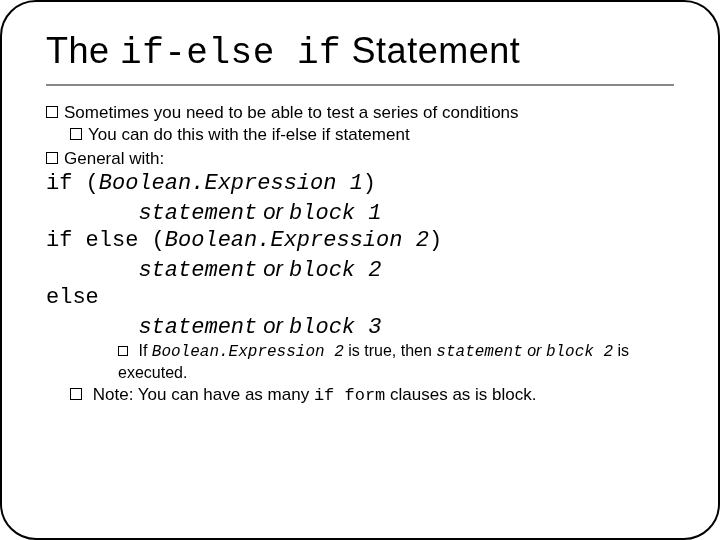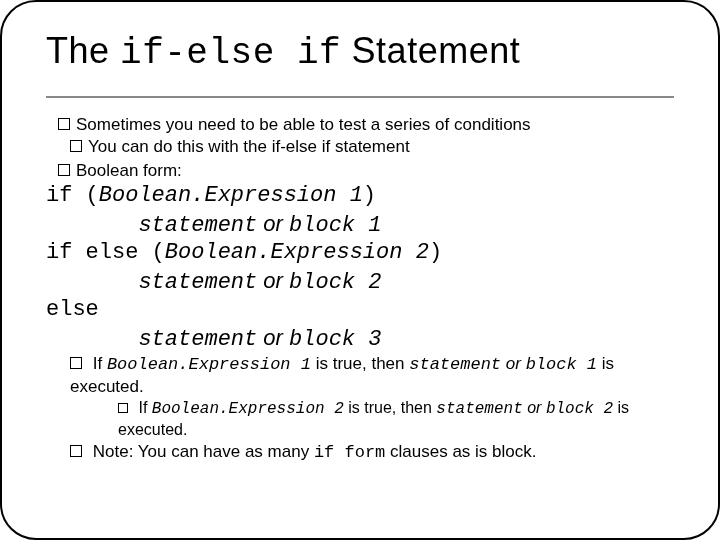--- a/index.html
+++ b/index.html
@@ -10,26 +10,26 @@
     height: 540px;
     padding: 28px 44px 30px 44px;
     border: 2px solid #000;
     border-radius: 36px;
   }
   .title {
     font-size: 36px;
     font-weight: 400;
     margin-bottom: 16px;
     border-bottom: 2px solid #888;
-    padding-bottom: 22px;
+    padding-bottom: 10px;
     letter-spacing: 0.5px;
   }
   .title .mono { font-family: "Courier New", Courier, monospace; }
   .body { font-size: 17px; line-height: 1.3; }
-  .lvl1 { margin-left: 12px; }
+  .lvl1 { margin-left: 0; }
   .lvl2 { margin-left: 24px; }
   .lvl4 { margin-left: 72px; font-size: 16px; }
   .bullet::before {
     content: "";
     display: inline-block;
     width: 10px; height: 10px;
     border: 1px solid #000;
     margin-right: 6px;
     vertical-align: baseline;
   }
@@ -54,32 +54,29 @@
 
   <h1 class="title">
     <span>The </span><span class="mono">if-else if</span><span> Statement</span>
   </h1>
 
   <div class="body">
 
     <div class="lvl1 bullet"><span>Sometimes you need to be able to test a series of conditions</span></div>
     <div class="lvl2 bullet"><span>You can do this with the if-else if statement</span></div>
 
-    <div class="lvl1 bullet mt4"><span>Boolean form:</span></div>
+    <div class="lvl1 bullet mt4"><span>General with:</span></div>
 
     <div class="code-block"><span>if (</span><span class="it">Boolean.Expression 1</span><span>)</span>
 <span>       </span><span class="it">statement</span><span class="or"> or </span><span class="it">block 1</span>
 <span>if else (</span><span class="it">Boolean.Expression 2</span><span>)</span>
 <span>       </span><span class="it">statement</span><span class="or"> or </span><span class="it">block 2</span>
 <span>else</span>
 <span>       </span><span class="it">statement</span><span class="or"> or </span><span class="it">block 3</span></div>
 
-    <div class="lvl2 bullet">
-      <span>If </span><span class="mono-inline it">Boolean.Expression 1</span><span> is true, then </span><span class="mono-inline it">statement</span><span class="it"> or </span><span class="mono-inline it">block 1</span><span> is executed.</span>
-    </div>
 
 
     <div class="lvl4 bullet">
       <span>If </span><span class="mono-inline it">Boolean.Expression 2</span><span> is true, then </span><span class="mono-inline it">statement</span><span class="it"> or </span><span class="mono-inline it">block 2</span><span> is executed.</span>
     </div>
 
     <div class="lvl2 bullet">
       <span>Note:  You can have as many </span><span class="mono-inline">if form</span><span> clauses as is block.</span>
     </div>
 

